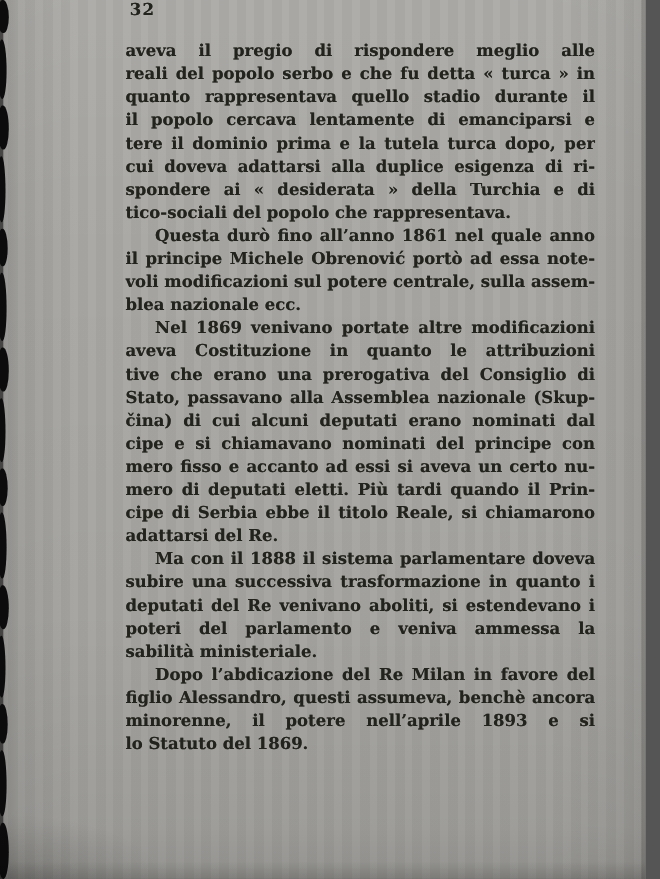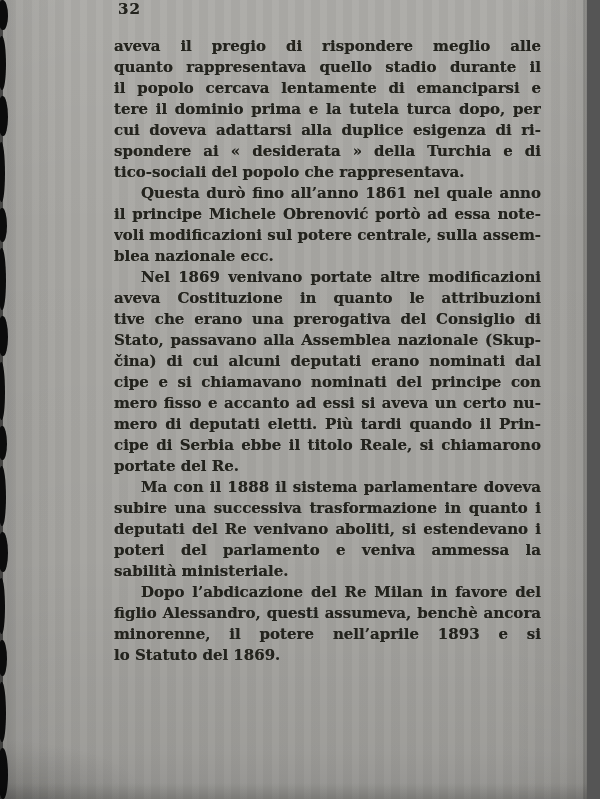--- a/index.html
+++ b/index.html
@@ -61,40 +61,41 @@
       <span class="blob" style="top: 466px; height: 60px; width: 8px;"></span>
       <span class="blob" style="top: 532px; height: 40px; width: 10px;"></span>
       <span class="blob" style="top: 578px; height: 56px; width: 7px;"></span>
       <span class="blob" style="top: 640px; height: 36px; width: 9px;"></span>
       <span class="blob" style="top: 682px; height: 60px; width: 8px;"></span>
       <span class="blob" style="top: 748px; height: 51px; width: 10px;"></span>
     </div>
   <div class="page-number">32</div>
   <div class="text-block">
       <div class="line">aveva il pregio di rispondere meglio alle condizioni</div>
+      <div class="line">reali del popolo serbo e che fu detta « turca » in</div>
       <div class="line">quanto rappresentava quello stadio durante il quale</div>
       <div class="line">il popolo cercava lentamente di emanciparsi e scuo-</div>
       <div class="line">tere il dominio prima e la tutela turca dopo, per</div>
       <div class="line">cui doveva adattarsi alla duplice esigenza di ri-</div>
       <div class="line">spondere ai « desiderata » della Turchia e di essere</div>
       <div class="line last">tico-sociali del popolo che rappresentava.</div>
       <div class="line indent">Questa durò fino all’anno 1861 nel quale anno</div>
       <div class="line">il principe Michele Obrenović portò ad essa note-</div>
       <div class="line">voli modificazioni sul potere centrale, sulla assem-</div>
       <div class="line last">blea nazionale ecc.</div>
       <div class="line indent">Nel 1869 venivano portate altre modificazioni</div>
       <div class="line">aveva Costituzione in quanto le attribuzioni legisla-</div>
       <div class="line">tive che erano una prerogativa del Consiglio di</div>
       <div class="line">Stato, passavano alla Assemblea nazionale (Skup-</div>
       <div class="line">čina) di cui alcuni deputati erano nominati dal prin-</div>
       <div class="line">cipe e si chiamavano nominati del principe con nu-</div>
       <div class="line">mero fisso e accanto ad essi si aveva un certo nu-</div>
       <div class="line">mero di deputati eletti. Più tardi quando il Prin-</div>
       <div class="line">cipe di Serbia ebbe il titolo Reale, si chiamarono</div>
-      <div class="line last">portate del Re.</div>
+      <div class="line last">adattarsi del Re.</div>
       <div class="line indent">Ma con il 1888 il sistema parlamentare doveva</div>
       <div class="line">subire una successiva trasformazione in quanto i</div>
       <div class="line">deputati del Re venivano aboliti, si estendevano i</div>
       <div class="line">poteri del parlamento e veniva ammessa la respon-</div>
       <div class="line last">sabilità ministeriale.</div>
       <div class="line indent">Dopo l’abdicazione del Re Milan in favore del</div>
       <div class="line">figlio Alessandro, questi assumeva, benchè ancora</div>
       <div class="line">minorenne, il potere nell’aprile 1893 e si ripristinò</div>
       <div class="line last">lo Statuto del 1869.</div>
     </div>

